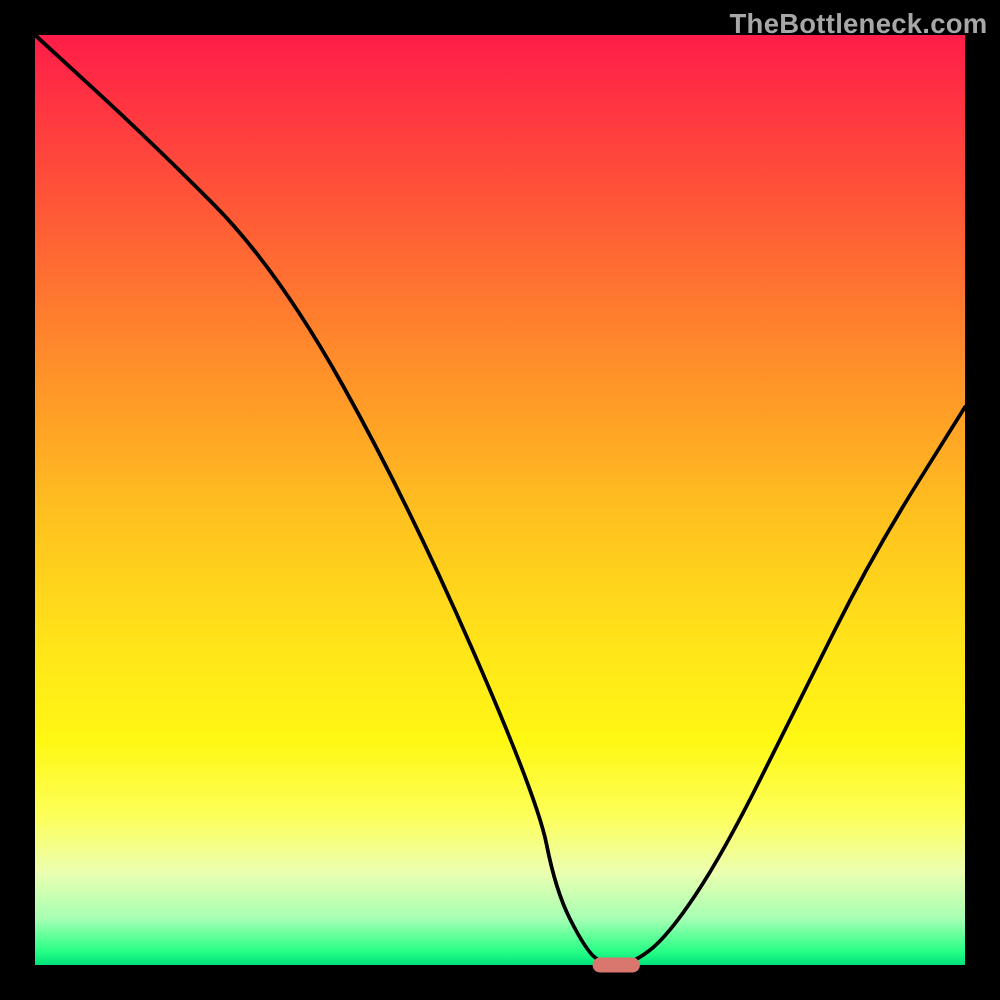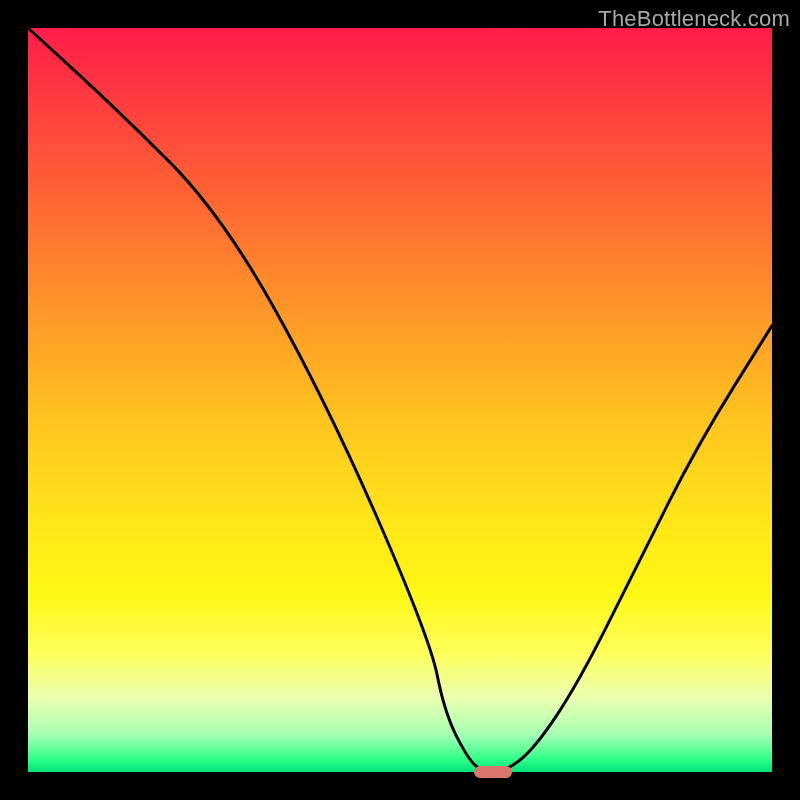--- a/index.html
+++ b/index.html
@@ -38,21 +38,21 @@
       #29ff87 98.5%,
       #00e27a 100%
     );
   }
   .watermark {
     position: absolute;
     top: 6px;
     right: 10px;
     color: #a7a7a7;
     font-size: 22px;
-    font-weight: 400;
+    font-weight: 700;
     letter-spacing: 0.2px;
     user-select: none;
   }
   .curve-svg {
     position: absolute;
     top: 0;
     left: 0;
     width: 744px;
     height: 744px;
     overflow: visible;

